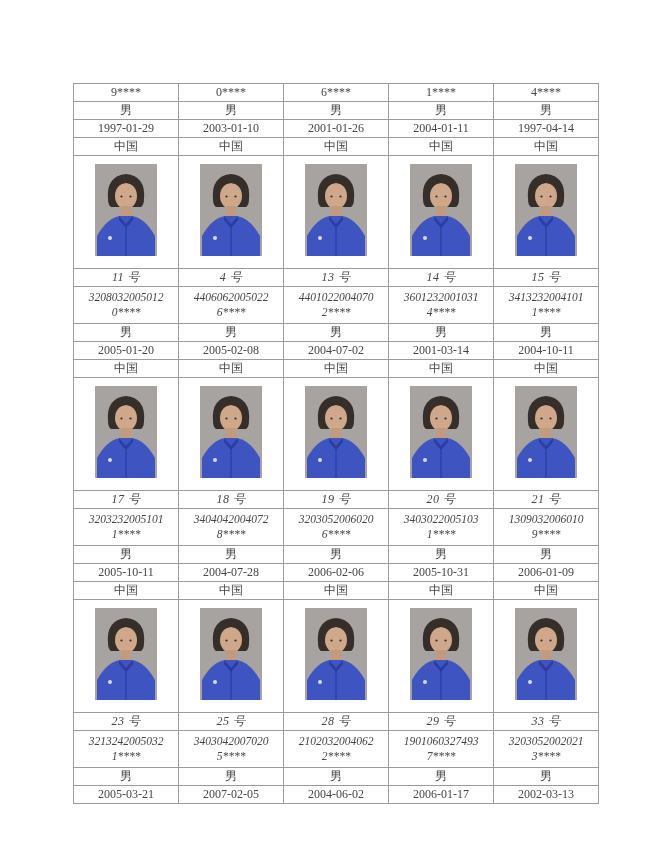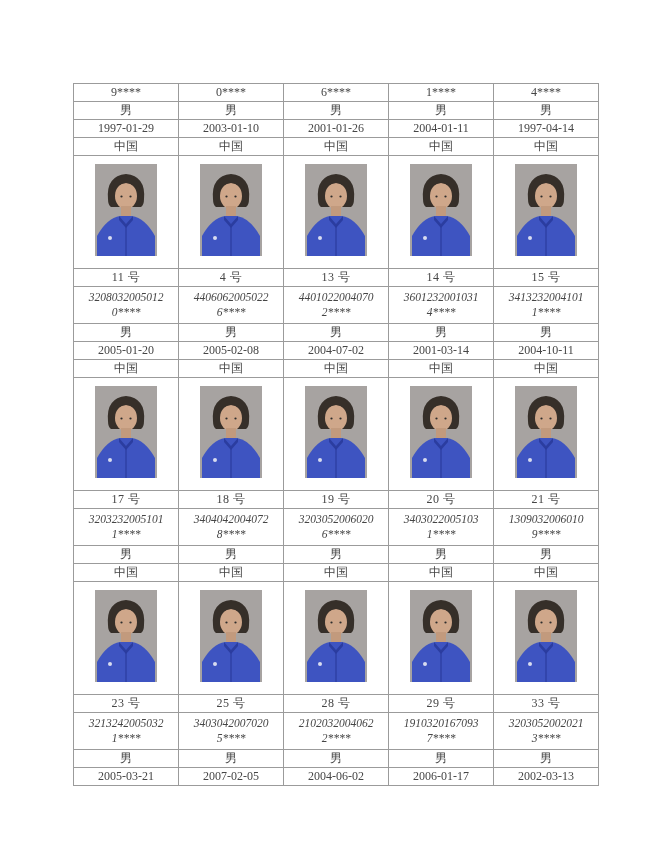--- a/index.html
+++ b/index.html
@@ -29,21 +29,21 @@
     font-size: 12px;
     color: #454545;
     overflow: hidden;
     white-space: nowrap;
   }
   tr.r-small td { height: 17px; }
   tr.r-photo td { height: 112px; vertical-align: middle; }
   tr.r-id td   { height: 36px; font-size: 11.5px; font-style: italic; }
   tr.r-id td div { line-height: 15px; }
   .photo-frame { display: inline-block; line-height: 0; }
-  .num-cell { letter-spacing: 0.5px; }
+  .num-cell { letter-spacing: 0.5px; font-style: italic; }
 </style>
 </head>
 <body>
 
 <div class="page">
   <table class="roster">
     <colgroup>
       <col style="width:105px">
         <col style="width:105px">
         <col style="width:105px">
@@ -293,20 +293,27 @@
           </td>
         </tr>
         <tr class="r-small">
           <td>男</td>
           <td>男</td>
           <td>男</td>
           <td>男</td>
           <td>男</td>
         </tr>
         <tr class="r-small">
+          <td>2005-10-11</td>
+          <td>2004-07-28</td>
+          <td>2006-02-06</td>
+          <td>2005-10-31</td>
+          <td>2006-01-09</td>
+        </tr>
+        <tr class="r-small">
           <td>中国</td>
           <td>中国</td>
           <td>中国</td>
           <td>中国</td>
           <td>中国</td>
         </tr>
         <tr class="r-photo">
           <td><span class="photo-frame"><svg width="62" height="92" viewBox="0 0 62 92" xmlns="http://www.w3.org/2000/svg">
                 <rect width="62" height="92" fill="#a7a3a1"></rect>
                 <path d="M13,35 Q11,12 31,10 Q51,12 49,35 Q49,41 46,43 L16,43 Q13,41 13,35 Z" fill="#362f29"></path>
@@ -387,21 +394,21 @@
           </td>
           <td>
             <div>3403042007020</div>
             <div>5****</div>
           </td>
           <td>
             <div>2102032004062</div>
             <div>2****</div>
           </td>
           <td>
-            <div>1910320167093</div>
+            <div>1901060327493</div>
             <div>7****</div>
           </td>
           <td>
             <div>3203052002021</div>
             <div>3****</div>
           </td>
         </tr>
         <tr class="r-small">
           <td>男</td>
           <td>男</td>

